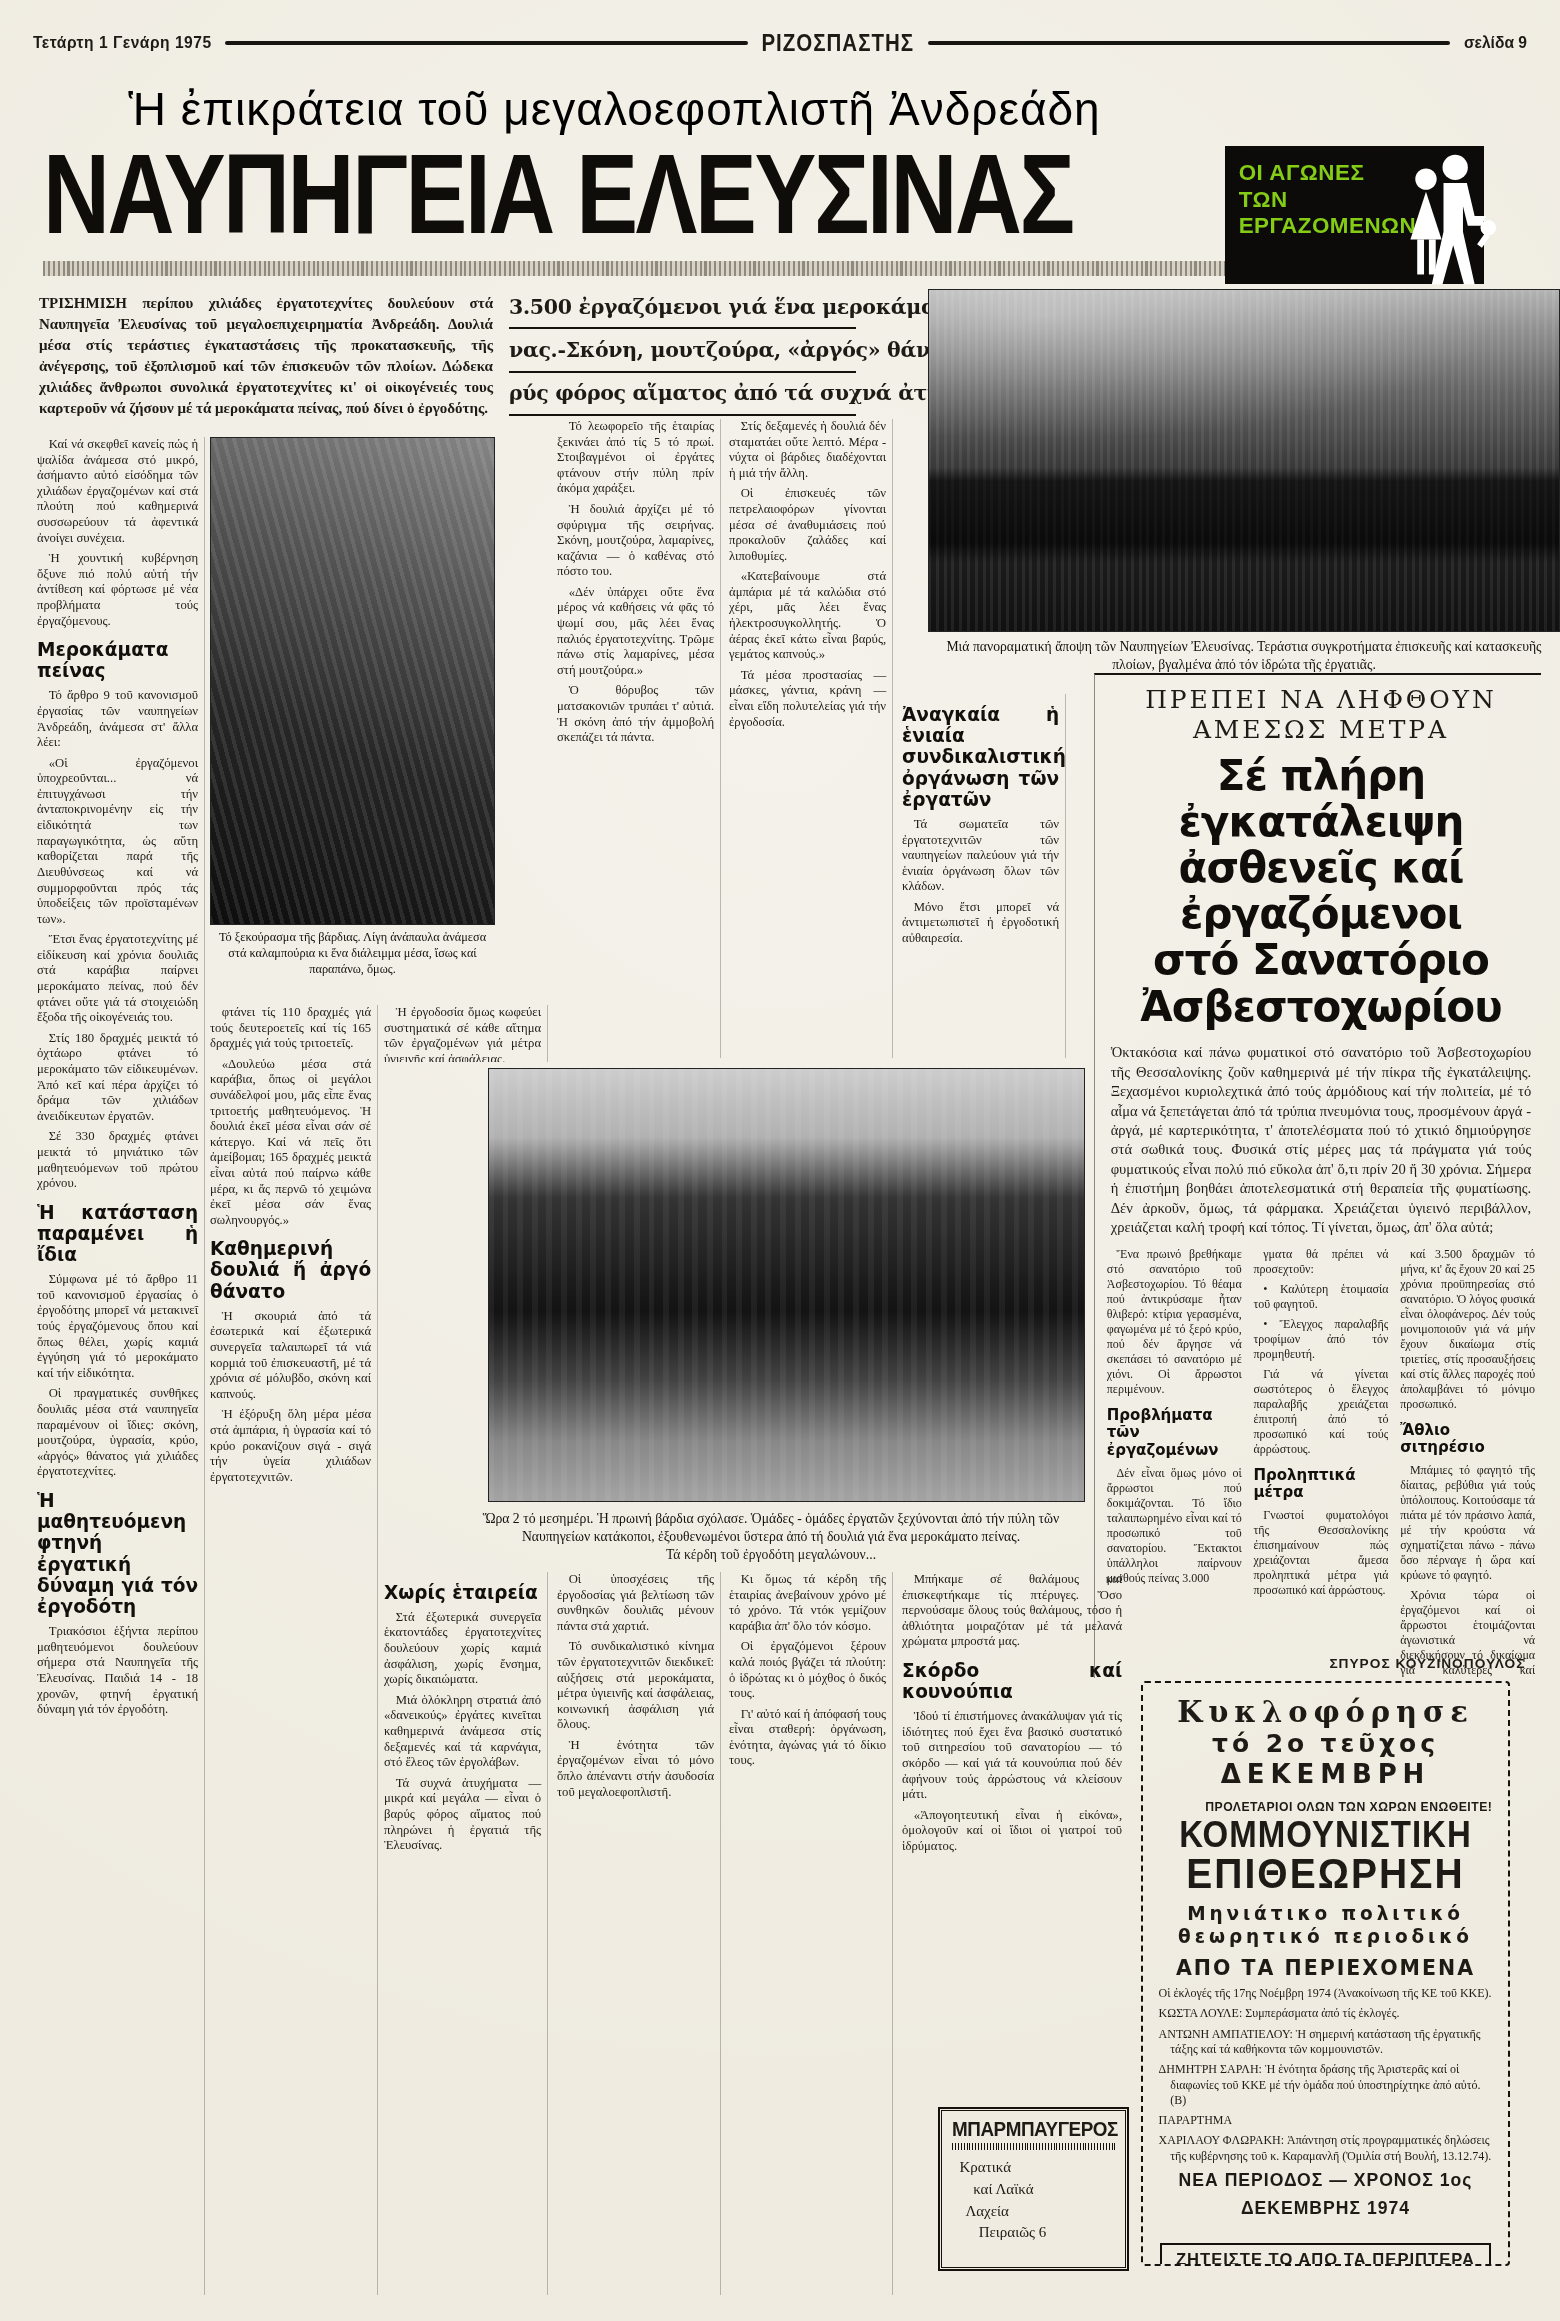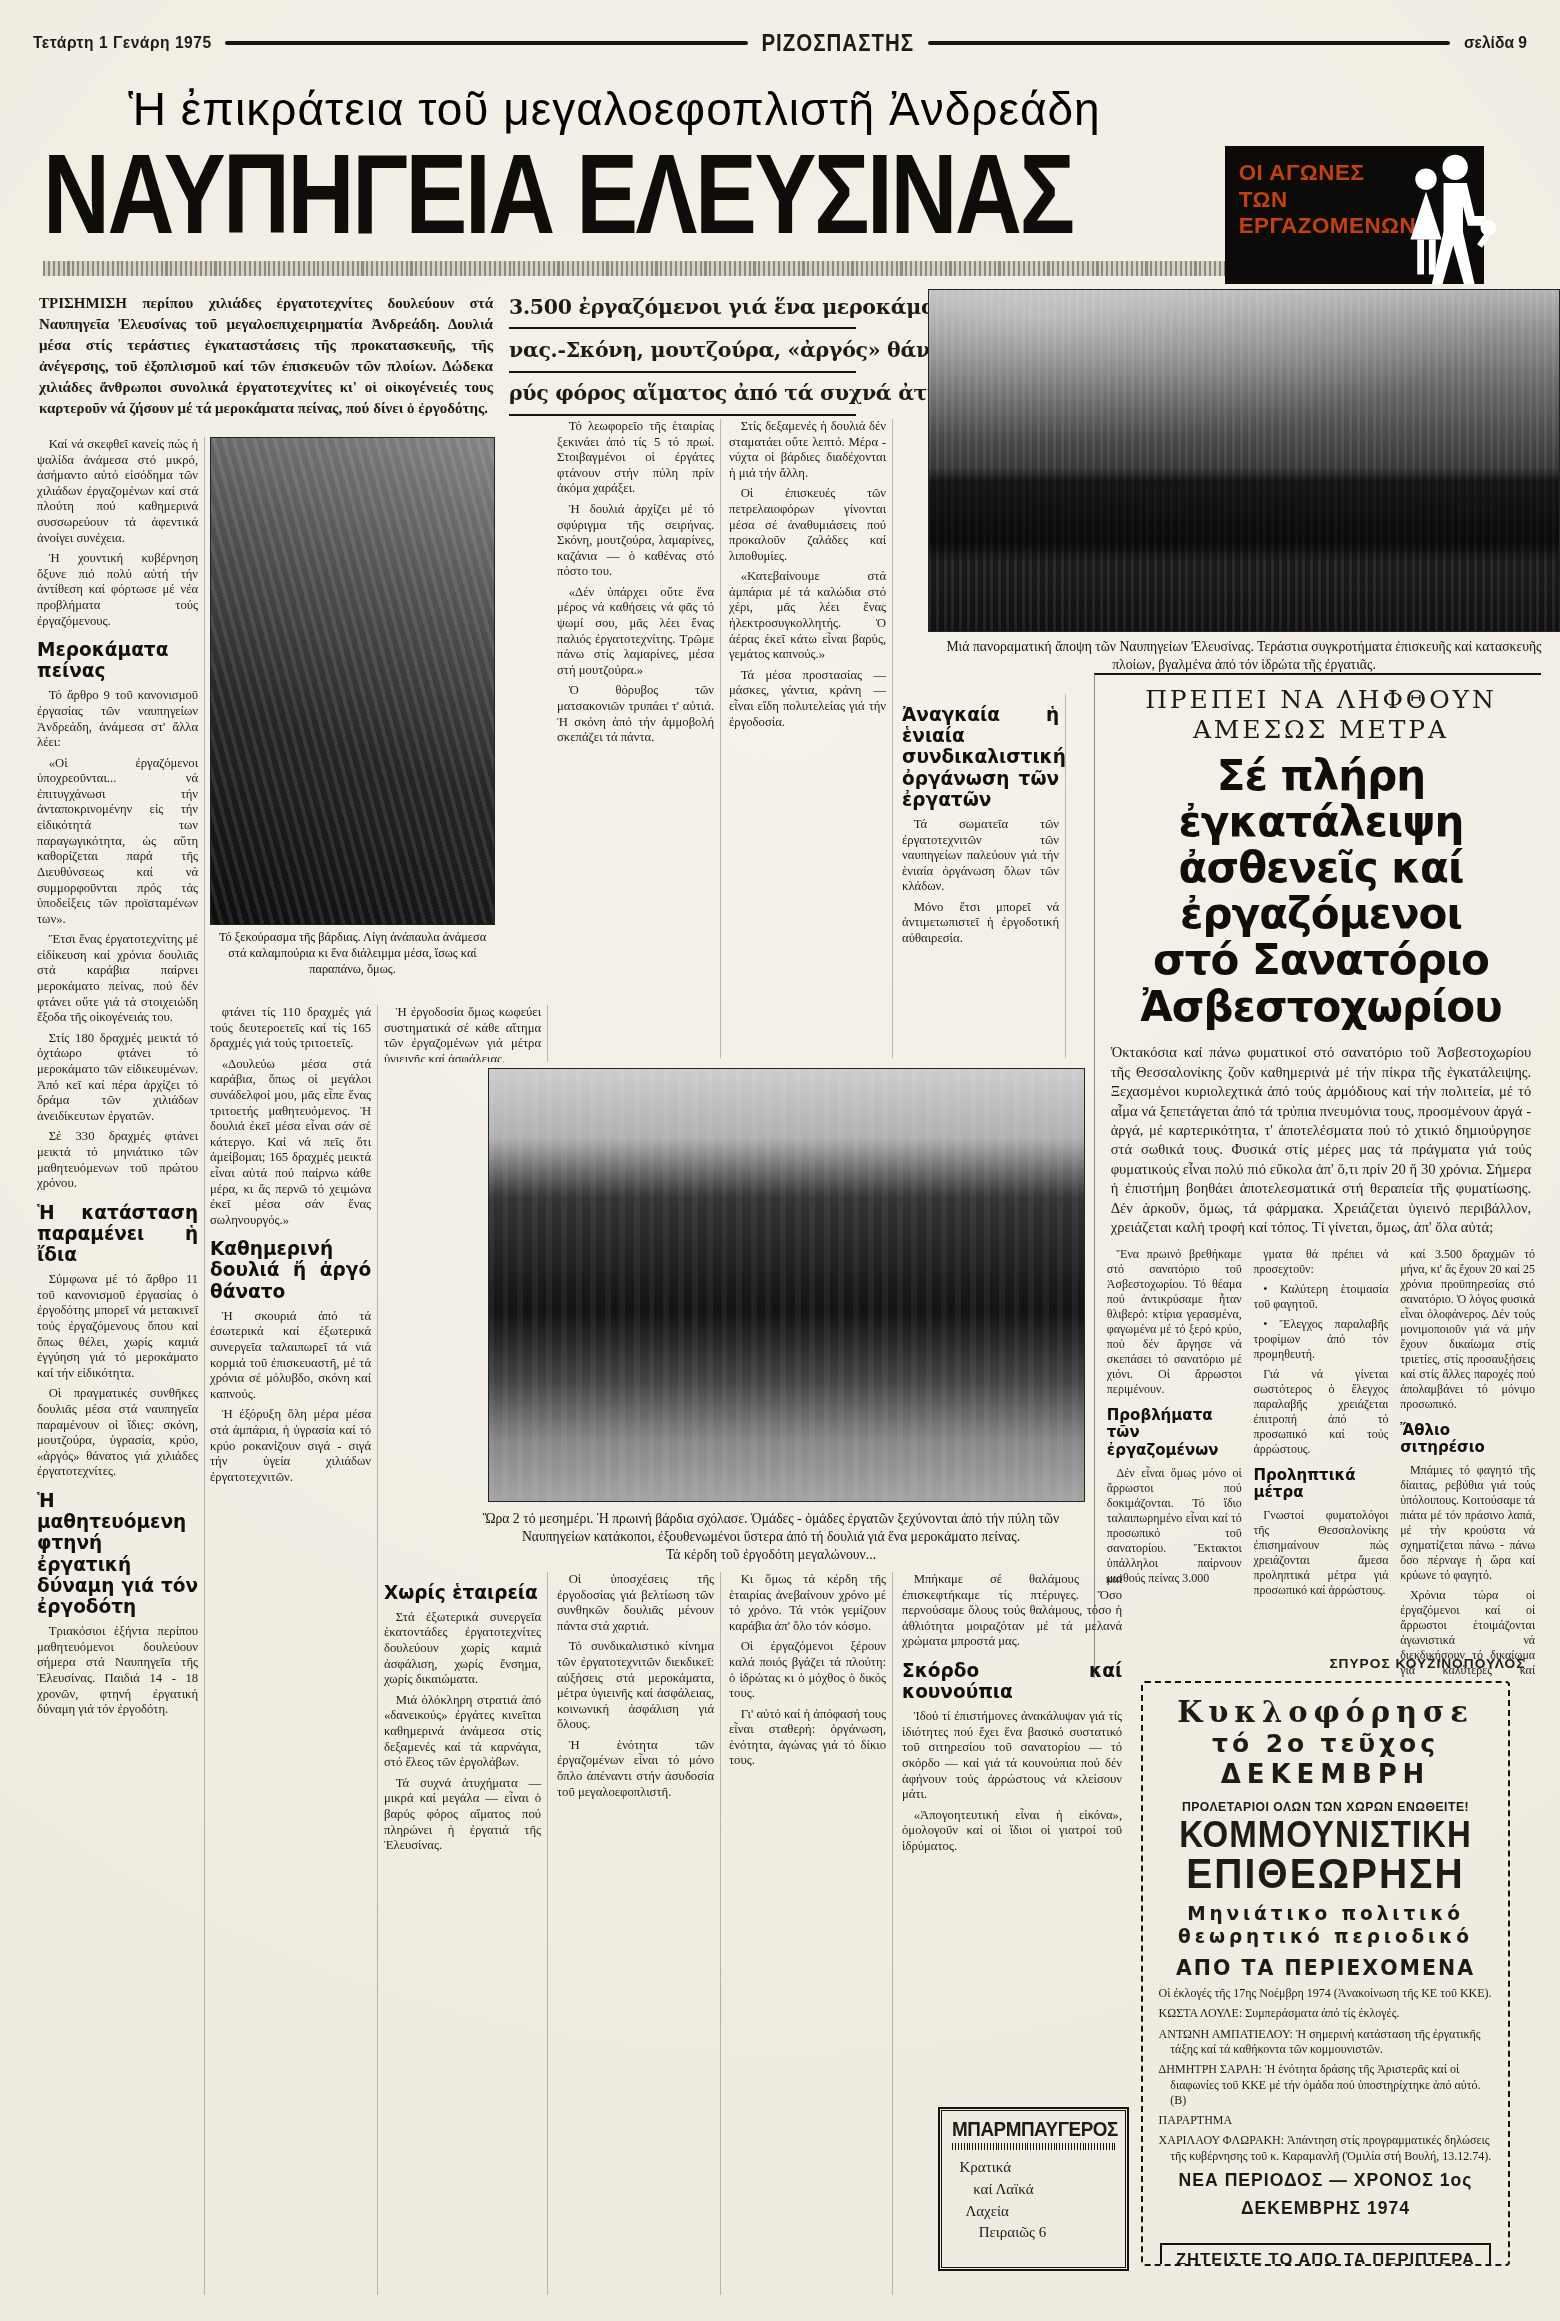--- a/index.html
+++ b/index.html
@@ -21,21 +21,21 @@
   .hdr .pg{font:700 15.6px/1 "Liberation Sans",sans-serif;text-align:center;}
   
   .kicker{top:84px;left:39px;width:1151px;text-align:center;
     font:500 46px/1.1 "Liberation Sans",sans-serif;letter-spacing:1px;color:#000000;}
   .bigtitle{top:138px;left:43px;white-space:nowrap;
     font:900 113px/1 "Liberation Sans",sans-serif;letter-spacing:-2.9px;color:#0f0d0a;
     transform:scaleX(.82);transform-origin:left top;}
   .titlebar{top:261px;left:43px;width:1297px;height:14.6px;opacity:.75;
     background:repeating-linear-gradient(90deg,#6d685d 0 2px,#cfc9ba 2px 4.9px);}
   
-  .badge{top:146px;left:1225px;width:259px;height:138px;background:#0c0b09;color:#c2410c;
+  .badge{top:146px;left:1225px;width:259px;height:138px;background:#0c0b09;color:#84cc16;
     padding:13.7px 0 0 13.7px;box-sizing:border-box;}
   .badge .bl{font:800 22.4px/1.2 "Liberation Sans",sans-serif;letter-spacing:0.5px;}
   .badge svg{position:absolute;right:-17.6px;bottom:-7.8px;height:146px;width:117px;}
   
   .intro{top:293px;left:39px;width:454px;font:700 15px/1.4 "Liberation Serif",serif;
     text-align:justify;}
   .deck{top:293px;left:509px;width:347px;}
   .deck .dl{font:700 20.5px/1.25 "DejaVu Serif",serif;letter-spacing:-0.3px;white-space:nowrap;
     border-bottom:2.9px solid #15120e;padding:2px 0 6.8px;margin-bottom:6.8px;}
   
@@ -94,21 +94,21 @@
   .ad .hatch{height:6.8px;margin:3.9px 0 7.8px;background:repeating-linear-gradient(90deg,#14110d 0 1px,transparent 1px 2.9px);}
   .ad p{margin:0 0 3.9px;font:400 15px/1.2 "Liberation Serif",serif;}
   .ad p:nth-child(1){padding-left:7.8px;}.ad p:nth-child(2){padding-left:21.5px;}
   .ad p:nth-child(3){padding-left:13.7px;}.ad p:nth-child(4){padding-left:27px;}
   
   .promo{top:1681px;left:1141px;width:369px;height:585px;border:2.9px dashed #15130f;border-radius:3.9px;
     box-sizing:border-box;padding:13.7px 15.6px 9.8px;text-align:center;overflow:hidden;}
   .promo .l1{font:800 29px/1.1 "DejaVu Serif",serif;letter-spacing:5.9px;}
   .promo .l2{font:800 25px/1.2 "DejaVu Sans",sans-serif;letter-spacing:3.9px;}
   .promo .l3{font:900 26px/1.2 "DejaVu Sans",sans-serif;letter-spacing:5.9px;}
-  .promo .slog{font:700 12.2px/1.2 "Liberation Sans",sans-serif;margin:9.8px 0 3.9px;letter-spacing:0.5px;}
+  .promo .slog{font:700 12.2px/1.2 "Liberation Sans",sans-serif;margin:9.8px 0 3.9px;letter-spacing:0.5px;text-align:right;}
   .promo .t1{font:900 33px/1.05 "Liberation Sans",sans-serif;letter-spacing:1px;transform:scaleY(1.1);}
   .promo .t2{font:900 39px/1.1 "Liberation Sans",sans-serif;letter-spacing:2px;transform:scaleY(1.1);margin-bottom:5.9px;}
   .promo .st{font:700 18.5px/1.25 "DejaVu Sans",sans-serif;letter-spacing:3.9px;}
   .promo .ch{font:900 20.5px/1.2 "DejaVu Sans",sans-serif;letter-spacing:2px;margin:7.8px 0 5.9px;}
   .promo .items{text-align:left;font:400 12px/1.28 "Liberation Serif",serif;}
   .promo .items p{margin:0 0 4.9px;padding-left:11.7px;text-indent:-11.7px;}
   .promo .per{font:900 17.6px/1.25 "Liberation Sans",sans-serif;letter-spacing:1px;margin-top:5.9px;}
   .promo .cta{display:inline-block;border:2px solid #14110d;padding:6.8px 13.7px;margin-top:23px;
     font:900 16.6px/1 "Liberation Sans",sans-serif;letter-spacing:1px;}
 </style>

